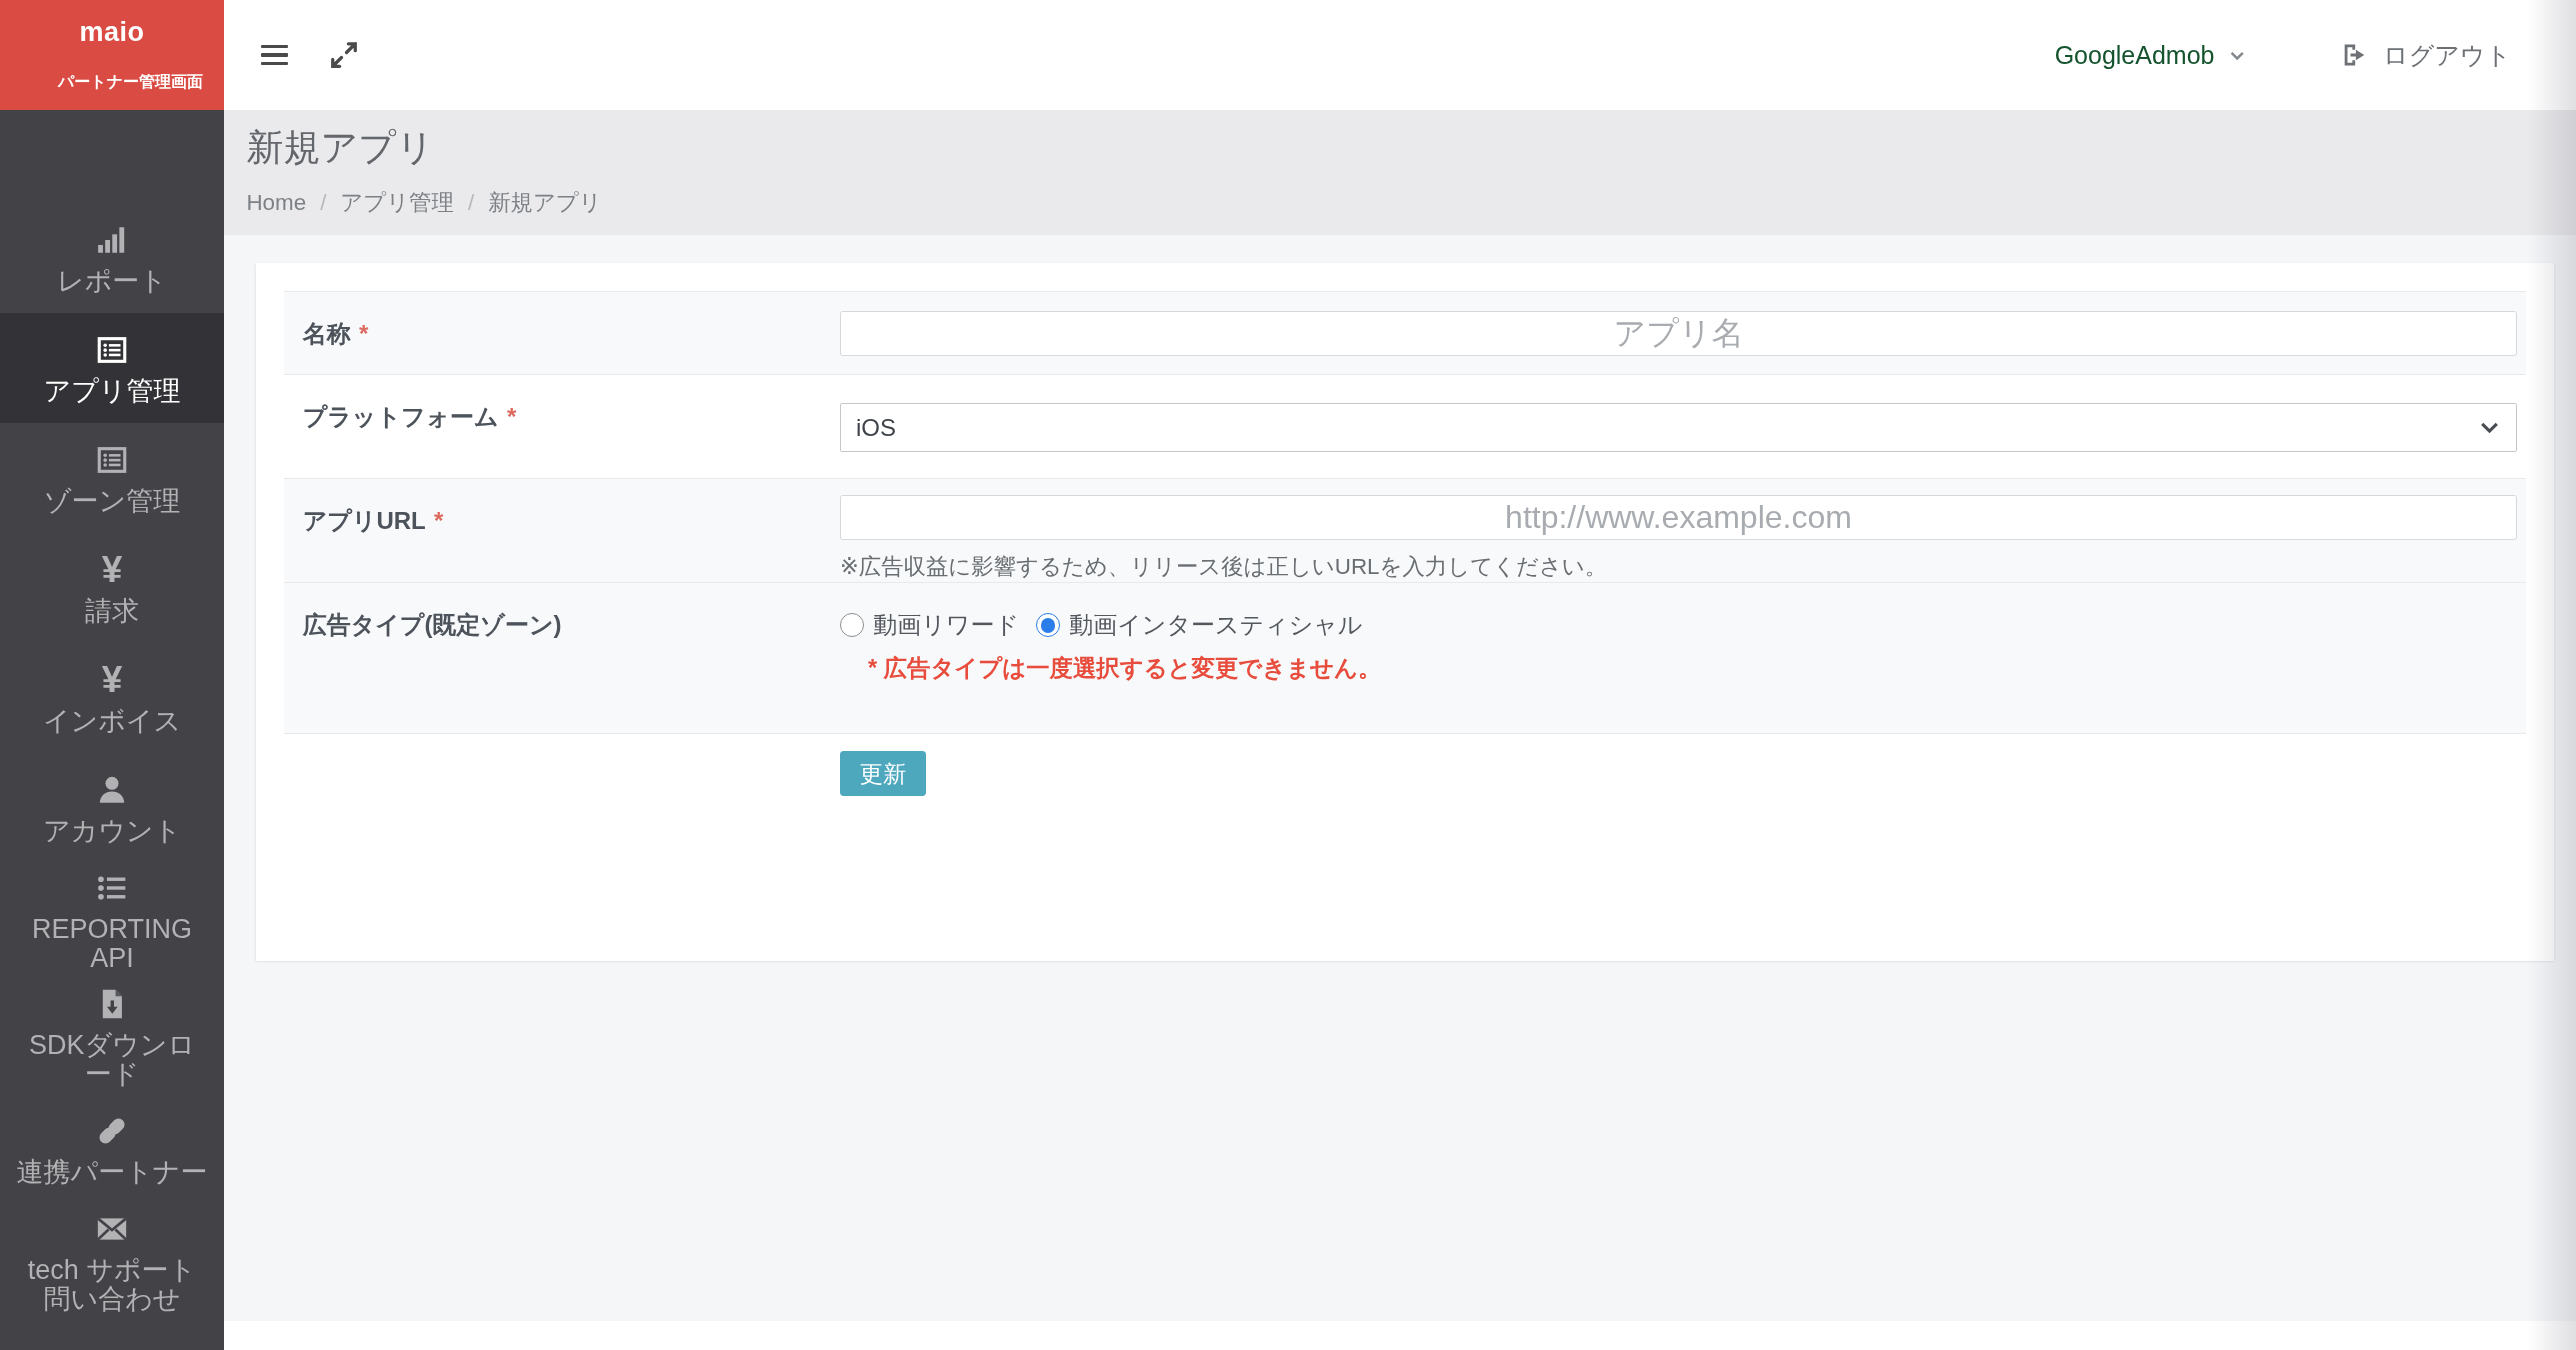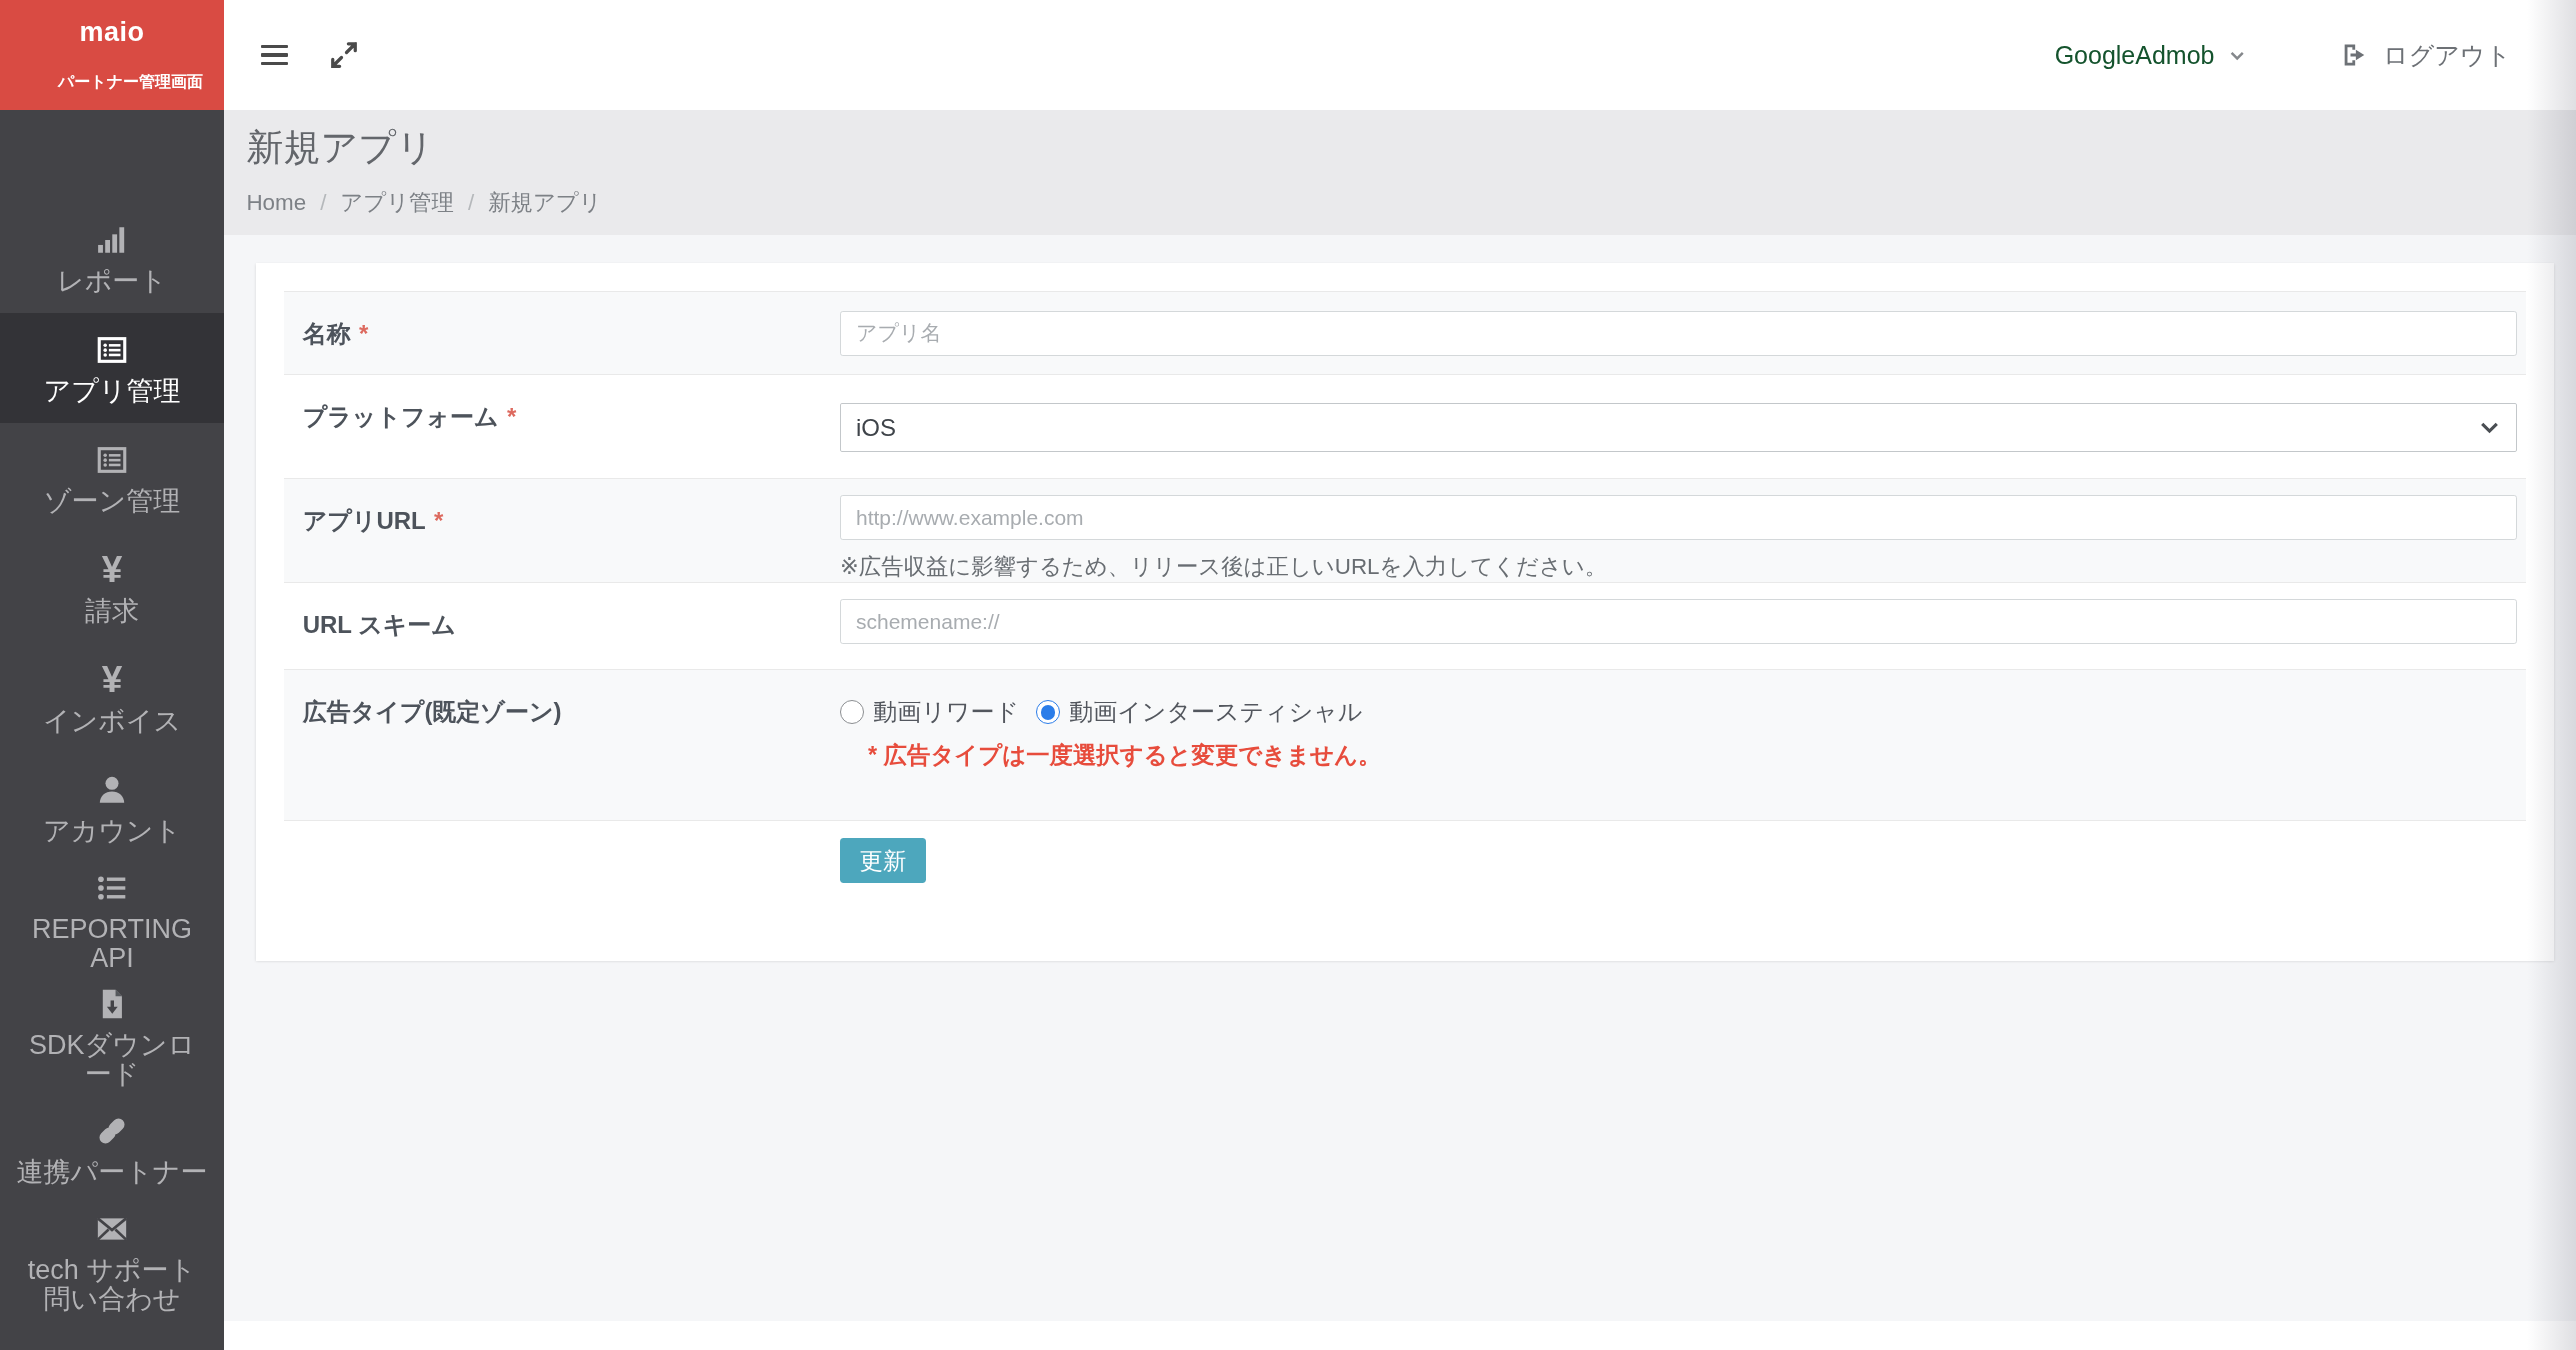--- a/index.html
+++ b/index.html
@@ -58,22 +58,22 @@
   .frow { display:flex; border-top:0.9px solid #e9e9e9; box-sizing:border-box; }
   .frow.striped { background:#f8f9fa; }
   .r1 { min-height:83px; }  .r2 { min-height:104px; } .r3 { min-height:103px; }
   .r4 { min-height:87px; }  .r5 { min-height:151px; } .r6 { min-height:114px; border-top:0.9px solid #e9e9e9; }
   .fl { width:556px; box-sizing:border-box; padding:26px 0 0 18.7px; font-size:24px; font-weight:bold; color:#4d535b; }
   .req { color:#dd6a5f; margin-left:8.4px; font-weight:bold; }
   .fc { flex:1; box-sizing:border-box; }
   .r1 .fc { padding-top:18.7px; } .r2 .fc { padding-top:28px; } .r3 .fc { padding-top:16px; }
   .r4 .fc { padding-top:16px; } .r5 .fc { padding-top:26px; } .r6 .fc { padding-top:17px; padding-left:556px; flex:none; width:100%; }
 
-  .tinput { width:1677px; height:45px; border:1.9px solid #d4d8da; border-radius:2.8px; font-size:21px; color:#555a60;
-    padding:0 15px; box-sizing:border-box; background:#fff; font-family:inherit; outline:none; }
+  .tinput { width:1677px; height:45px; border:1.9px solid #d4d8da; border-radius:2.8px; font-size:32px; color:#555a60;
+    padding:0 15px; box-sizing:border-box; background:#fff; font-family:inherit; outline:none;text-align:center; }
   .tinput::placeholder { color:#a8acb0; opacity:1; }
   .selwrap { position:relative; width:1677px; }
   .tselect { width:1677px; height:49px; appearance:none; -webkit-appearance:none; -moz-appearance:none;
     border:1.9px solid #c3c7ca; border-radius:1.9px; background:#fff; font-size:24px; color:#3f444a;
     padding:0 52px 0 15px; box-sizing:border-box; font-family:inherit; outline:none; cursor:pointer; }
   .selwrap .chev { position:absolute; right:15px; top:12px; width:25px; height:25px; pointer-events:none;
     stroke:#4a4e53; fill:none; stroke-width:3; }
   .note { font-size:22.4px; color:#686d72; margin-top:11.2px; }
 
   .radio-line { display:flex; align-items:center; font-size:24px; color:#53575e; flex-wrap:wrap; }
@@ -282,28 +282,20 @@
     <div class="frow striped r3">
       <div class="fl">
         <span>アプリURL</span><span class="req">*</span>
       </div>
       <div class="fc">
         <input class="tinput" type="text" placeholder="http://www.example.com" style="">
         <div class="note">※広告収益に影響するため、リリース後は正しいURLを入力してください。</div>
       </div>
     </div>
 
-    <div class="frow r4">
-      <div class="fl">
-        <span>URL スキーム</span>
-      </div>
-      <div class="fc">
-        <input class="tinput" type="text" placeholder="schemename://" style="">
-      </div>
-    </div>
 
     <div class="frow striped r5">
       <div class="fl">
         <span>広告タイプ(既定ゾーン)</span>
       </div>
       <div class="fc">
         <div class="radio-line" id="ad-type-options">
             <span class="radio-opt">
               <span class="rdot"></span>
               <span>動画リワード</span>

